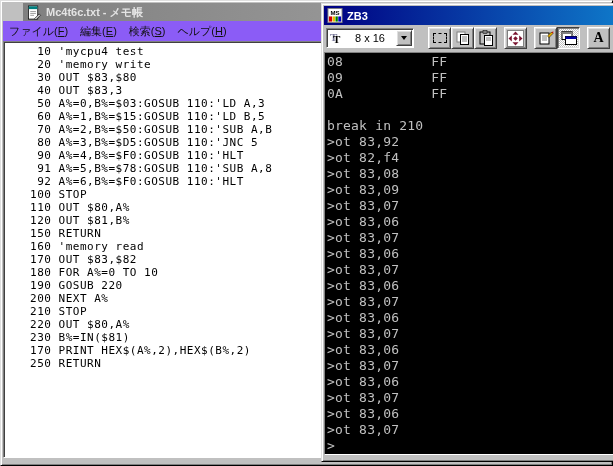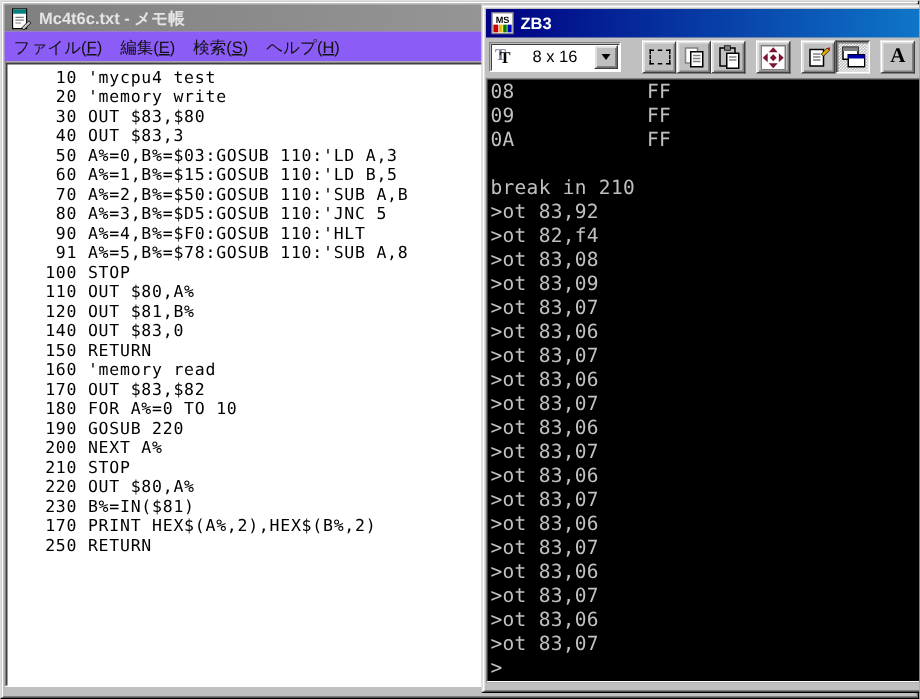--- a/index.html
+++ b/index.html
@@ -13,21 +13,21 @@
          box-shadow: inset 1px 1px 0 #fff, inset -1px -1px 0 #808080; }
 
   .titlebar { height:18px; display:flex; align-items:center; gap:4px;
               padding:0 3px; font-size:11px; font-weight:bold; color:#fff;
               overflow:hidden; white-space:nowrap; }
   .titlebar .wicon { width:16px; height:15px; flex:0 0 auto; }
 
   
   .notepad { position:absolute; left:0; top:0; width:613px; height:466px;
              padding:2px 2px 7px 2px; display:flex; flex-direction:column; }
-  .np-title { background:linear-gradient(90deg,#808080,#a8a8a8); }
+  .np-title { background:linear-gradient(90deg,#808080,#a8a8a8);margin-left:20px; }
   .np-title .ttext { color:#e4e4e4; }
   .menubar { height:20px; display:flex; align-items:center; gap:2px;
              padding:1px 0 1px 1px; font-size:11px; color:#111; background:#8b5cf6; }
   .menu-item { padding:2px 5px; white-space:nowrap; }
   .accel { text-decoration:underline; }
   .edit { flex:1; background:#fff; overflow:hidden;
           border:1px solid; border-color:#808080 #fff #fff #808080;
           box-shadow: inset 1px 1px 0 #404040; }
   .code { padding:3px 0 0 8px; color:#000;
           font-family:"DejaVu Sans Mono","Liberation Mono",monospace;
@@ -106,24 +106,24 @@
       <div class="code-line">  10 'mycpu4 test</div>
           <div class="code-line">  20 'memory write</div>
           <div class="code-line">  30 OUT $83,$80</div>
           <div class="code-line">  40 OUT $83,3</div>
           <div class="code-line">  50 A%=0,B%=$03:GOSUB 110:'LD A,3</div>
           <div class="code-line">  60 A%=1,B%=$15:GOSUB 110:'LD B,5</div>
           <div class="code-line">  70 A%=2,B%=$50:GOSUB 110:'SUB A,B</div>
           <div class="code-line">  80 A%=3,B%=$D5:GOSUB 110:'JNC 5</div>
           <div class="code-line">  90 A%=4,B%=$F0:GOSUB 110:'HLT</div>
           <div class="code-line">  91 A%=5,B%=$78:GOSUB 110:'SUB A,8</div>
+          <div class="code-line">  92 A%=6,B%=$F0:GOSUB 110:'HLT</div>
           <div class="code-line"> 100 STOP</div>
           <div class="code-line"> 110 OUT $80,A%</div>
           <div class="code-line"> 120 OUT $81,B%</div>
-          <div class="code-line"> 140 OUT $83,0</div>
           <div class="code-line"> 150 RETURN</div>
           <div class="code-line"> 160 'memory read</div>
           <div class="code-line"> 170 OUT $83,$82</div>
           <div class="code-line"> 180 FOR A%=0 TO 10</div>
           <div class="code-line"> 190 GOSUB 220</div>
           <div class="code-line"> 200 NEXT A%</div>
           <div class="code-line"> 210 STOP</div>
           <div class="code-line"> 220 OUT $80,A%</div>
           <div class="code-line"> 230 B%=IN($81)</div>
           <div class="code-line"> 170 PRINT HEX$(A%,2),HEX$(B%,2)</div>

